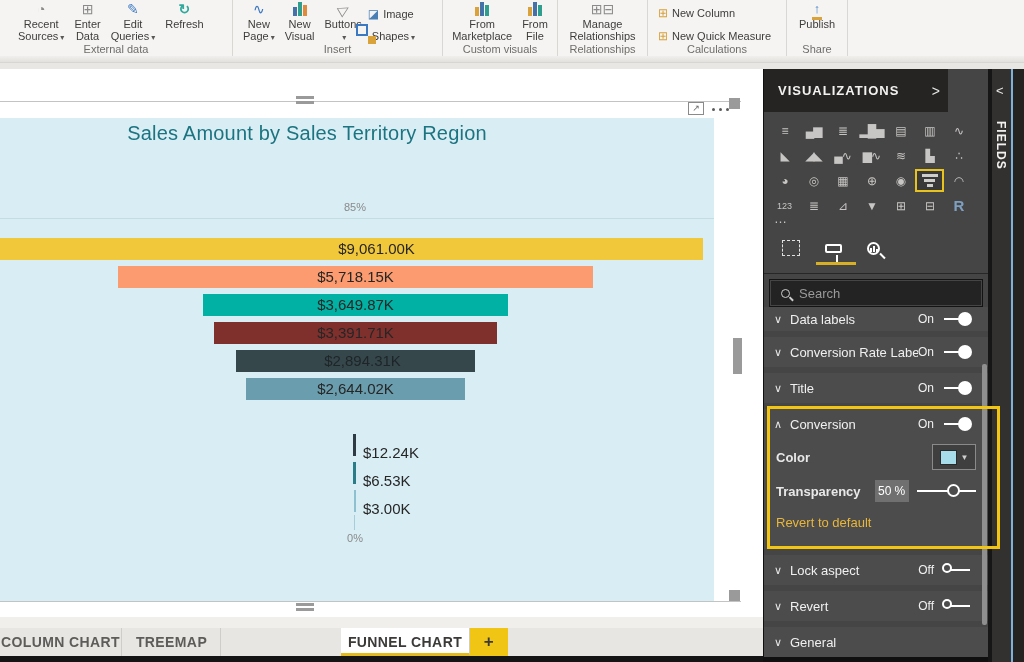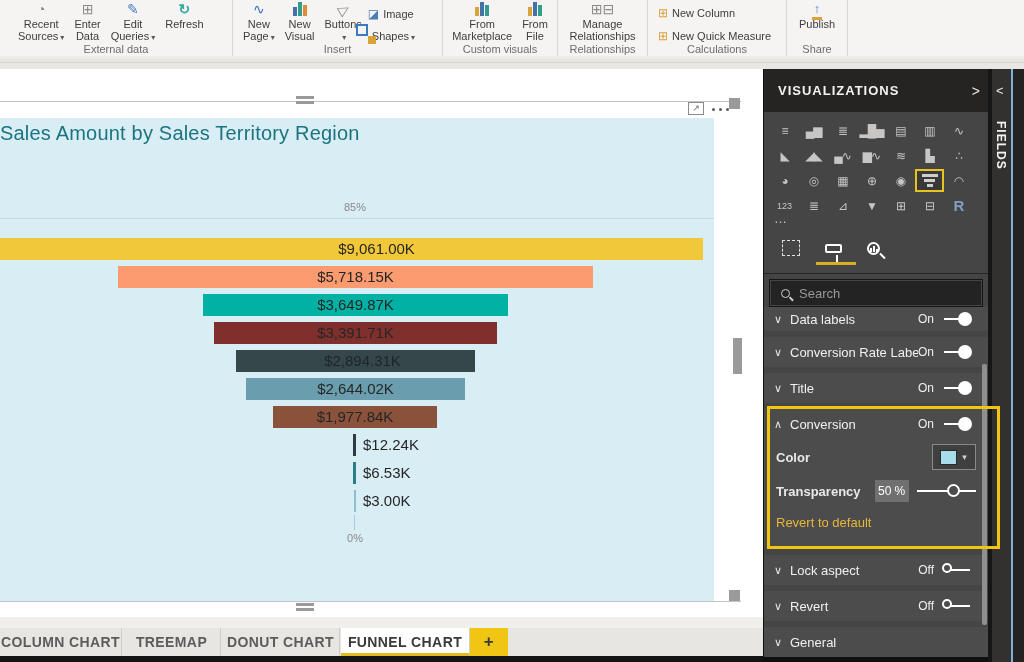--- a/index.html
+++ b/index.html
@@ -38,29 +38,29 @@
   .shp-ic::after { content:""; position:absolute; right:0; bottom:0; width:8px; height:8px;
                    border:2px solid #3b79c3; background:#f5f4f2; }
 
   
   #midstrip { position:absolute; left:0; top:63px; width:1024px; height:6px; background:#e9e7e4; }
   #canvas { position:absolute; left:0; top:69px; width:763px; height:593px; background:#ffffff; }
 
   .selline { position:absolute; left:0; width:741px; height:1px; background:#c3c3c3; }
   .hndl { position:absolute; background:#9a9a9a; }
   .visbg { position:absolute; left:0; top:49px; width:714px; height:483px; }
-  .vtitle { position:absolute; left:0; top:53px; width:614px; 
+  .vtitle { position:absolute; left:0; top:53px; width:614px; text-align:center;
             font-size:20px; letter-spacing:.2px; }
   .convtop { position:absolute; left:330px; top:132px; width:50px; text-align:center;
              font-size:11px; color:#8a8a8a; }
   .convline { position:absolute; left:0; top:149px; width:714px; height:1px; background:#c3dde3; }
   .fbar { position:absolute; height:22px; }
   .fbar .blabel { position:absolute; left:0; top:0; width:100%; text-align:center;
                   font-size:15px; line-height:22px; color:#262626; }
-  .sidelabel { position:absolute; left:363px; height:22px; font-size:15px; line-height:22px; color:#262626; }
+  .sidelabel { position:absolute; left:363px; height:22px; font-size:15px; line-height:22px; color:#262626;margin-top:8px; }
   .convtick { position:absolute; left:354px; top:446px; width:1px; height:15px; background:#a9cdd6; }
   .convbot { position:absolute; left:330px; top:463px; width:50px; text-align:center;
              font-size:11px; color:#8a8a8a; }
   .focus-ic { position:absolute; left:688px; top:33px; width:16px; height:13px;
               border:1px solid #8a8a8a; font-size:9px; line-height:11px; text-align:center;
               color:#6a6a6a; cursor:pointer; background:#fff; }
   .moredots { position:absolute; left:712px; top:39px; display:flex; gap:4px; cursor:pointer; }
   .moredots i { width:3px; height:3px; border-radius:50%; background:#5a5a5a; }
 
   
@@ -68,21 +68,21 @@
   #pagegray { position:absolute; left:0; top:548px; width:763px; height:11px; background:#f1efec; }
   #canvasblack { position:absolute; left:0; top:587px; width:763px; height:6px; background:#141414; }
   .ptab { position:absolute; top:0; height:28px; line-height:28px; text-align:center;
           font-size:14px; font-weight:bold; letter-spacing:.4px; color:#5e5c5a;
           border-right:1px solid #cfcdc9; cursor:pointer; }
   .ptab.active { background:#ffffff; color:#3b3a39; border-bottom:3px solid #e3bb1d; }
   .ptab.add { border-right:none; font-size:17px; font-weight:bold; color:#3a3a3a; }
 
   
   #vizpane { position:absolute; left:764px; top:69px; width:224px; height:588px; background:#454545; }
-  #vizhead { position:absolute; left:0; top:0; width:224px; height:43px; background:#252423;
+  #vizhead { position:absolute; left:0; top:0; width:184px; height:43px; background:#252423;
              display:flex; align-items:center; }
   #vizhead .ht { margin-left:14px; font-size:13px; font-weight:bold; letter-spacing:1px; color:#f3f2f1; }
   #vizhead .coll { position:absolute; right:8px; font-size:14px; color:#e8e8e8; cursor:pointer; }
   #gallery { position:absolute; left:6px; top:49px; width:212px; display:flex; flex-wrap:wrap; }
   .vcell { width:29px; height:23px; margin:1px 0; display:flex; align-items:center; justify-content:center;
            font-size:12px; color:#c8c6c4; cursor:pointer; overflow:hidden; letter-spacing:-1px; }
   .vcell.sel { border:2px solid #e8c31d; background:#393939; }
   .funnel-ic { display:flex; flex-direction:column; align-items:center; justify-content:center; gap:2px; }
   .funnel-ic i { display:block; height:3px; background:#d0cecb; }
   .funnel-ic i:nth-child(1){ width:16px; } .funnel-ic i:nth-child(2){ width:11px; }
@@ -323,23 +323,20 @@
     </div>
   <div class="fbar" style="top: 253px; left: 214px; width: 283px; background: rgb(127, 48, 45);">
       <span class="blabel">$3,391.71K</span>
     </div>
   <div class="fbar" style="top: 281px; left: 236px; width: 239px; background: rgb(54, 71, 76);">
       <span class="blabel" style="color:#1d2528;padding-left:14px;">$2,894.31K</span>
     </div>
   <div class="fbar" style="top: 309px; left: 246px; width: 219px; background: rgb(106, 157, 174);">
       <span class="blabel">$2,644.02K</span>
     </div>
-  <div class="fbar" style="top: 337px; left: 273px; width: 164px; background: rgb(138, 82, 58);">
-      <span class="blabel">$1,977.84K</span>
-    </div>
   <div class="fbar" style="top: 365px; left: 353px; width: 3px; background: rgb(47, 59, 68);"></div>
   <div class="fbar" style="top: 393px; left: 353px; width: 3px; background: rgb(42, 125, 134);"></div>
   <div class="fbar" style="top: 421px; left: 354px; width: 2px; background: rgb(143, 192, 207);"></div>
   <div class="sidelabel" style="top:365px;">$12.24K</div>
   <div class="sidelabel" style="top:393px;">$6.53K</div>
   <div class="sidelabel" style="top:421px;">$3.00K</div>
 
   <div class="convtick"></div>
   <div class="convbot">0%</div>
 
@@ -347,21 +344,20 @@
   <div class="selline" style="top:532px;"></div>
   <div class="hndl" style="left:296px;top:534px;width:18px;height:3px;"></div>
   <div class="hndl" style="left:296px;top:539px;width:18px;height:3px;"></div>
   <div class="hndl" style="left:729px;top:521px;width:11px;height:11px;"></div>
 
   <div id="pagegray"></div>
 
   <div id="tabstrip">
     <div class="ptab" style="left:0;width:122px;">COLUMN CHART</div>
     <div class="ptab" style="left:123px;width:98px;">TREEMAP</div>
-    <div class="ptab" style="left:222px;width:118px;">DONUT CHART</div>
     <div class="ptab active" style="left:341px;width:129px;">FUNNEL CHART</div>
     <div class="ptab add" style="left:470px;width:38px;background:#f0c513;">+</div>
   </div>
   <div id="canvasblack"></div>
 </div>
 
 <div id="vizpane">
   <div id="vizhead">
     <span class="ht">VISUALIZATIONS</span>
     <span class="coll">&gt;</span>

